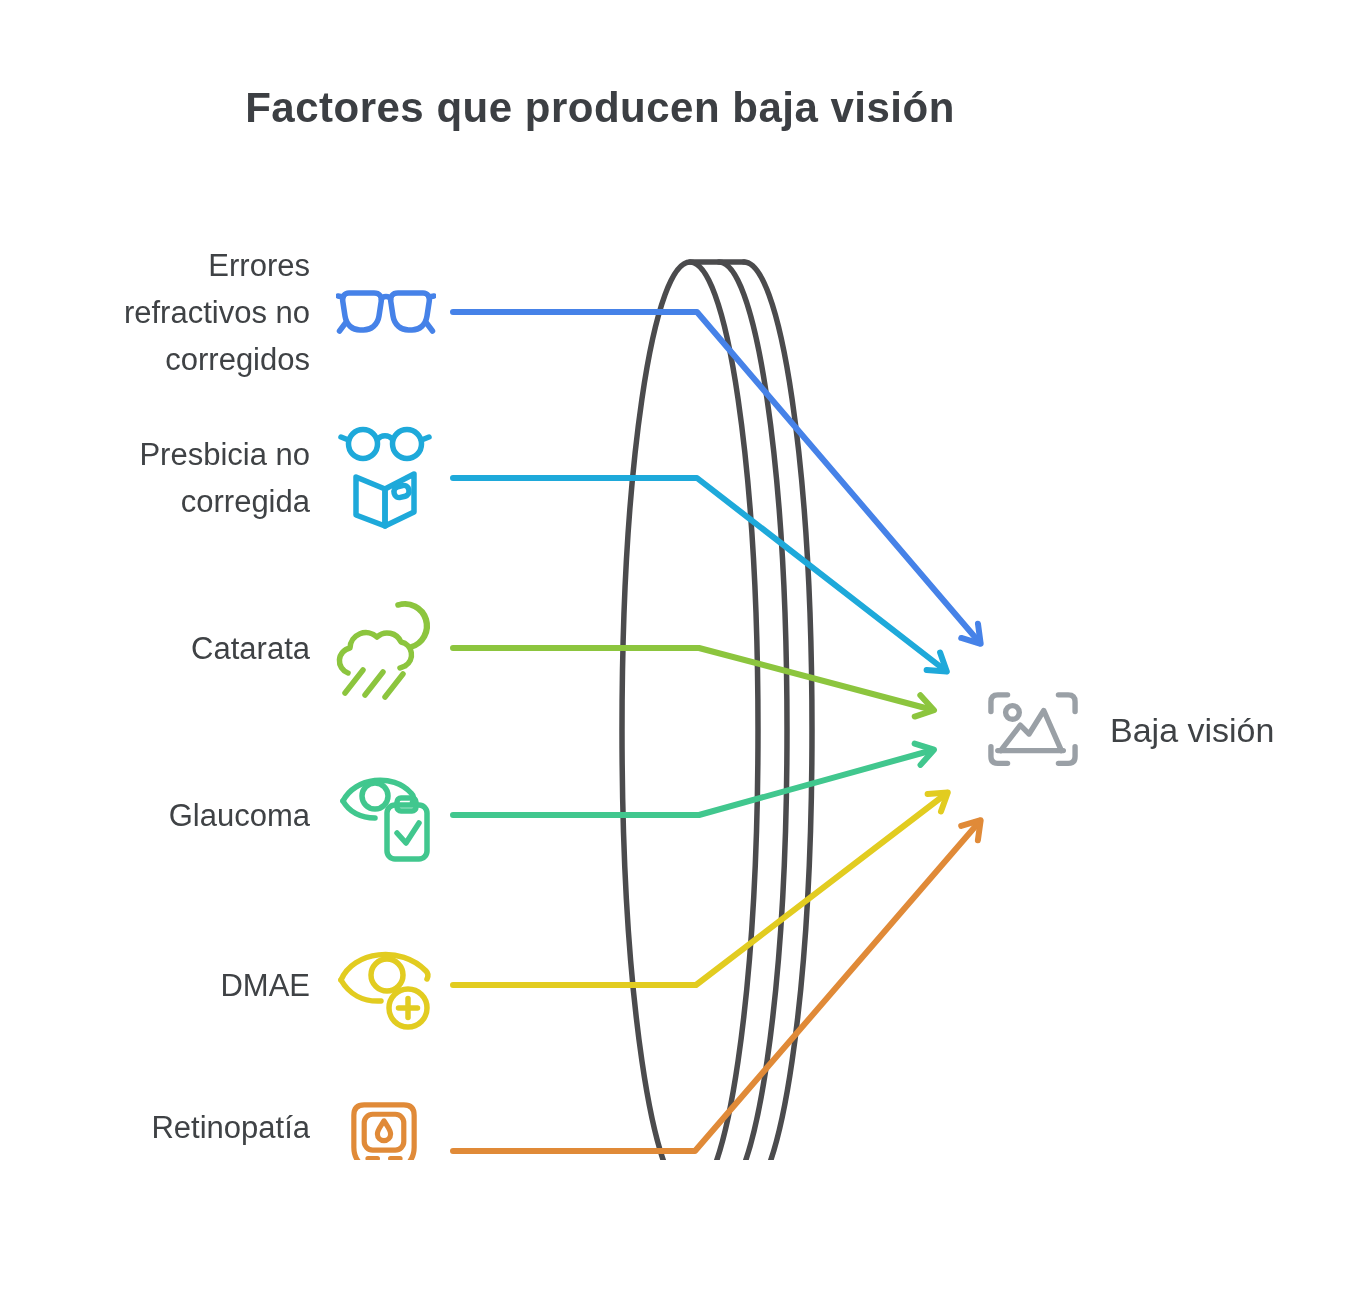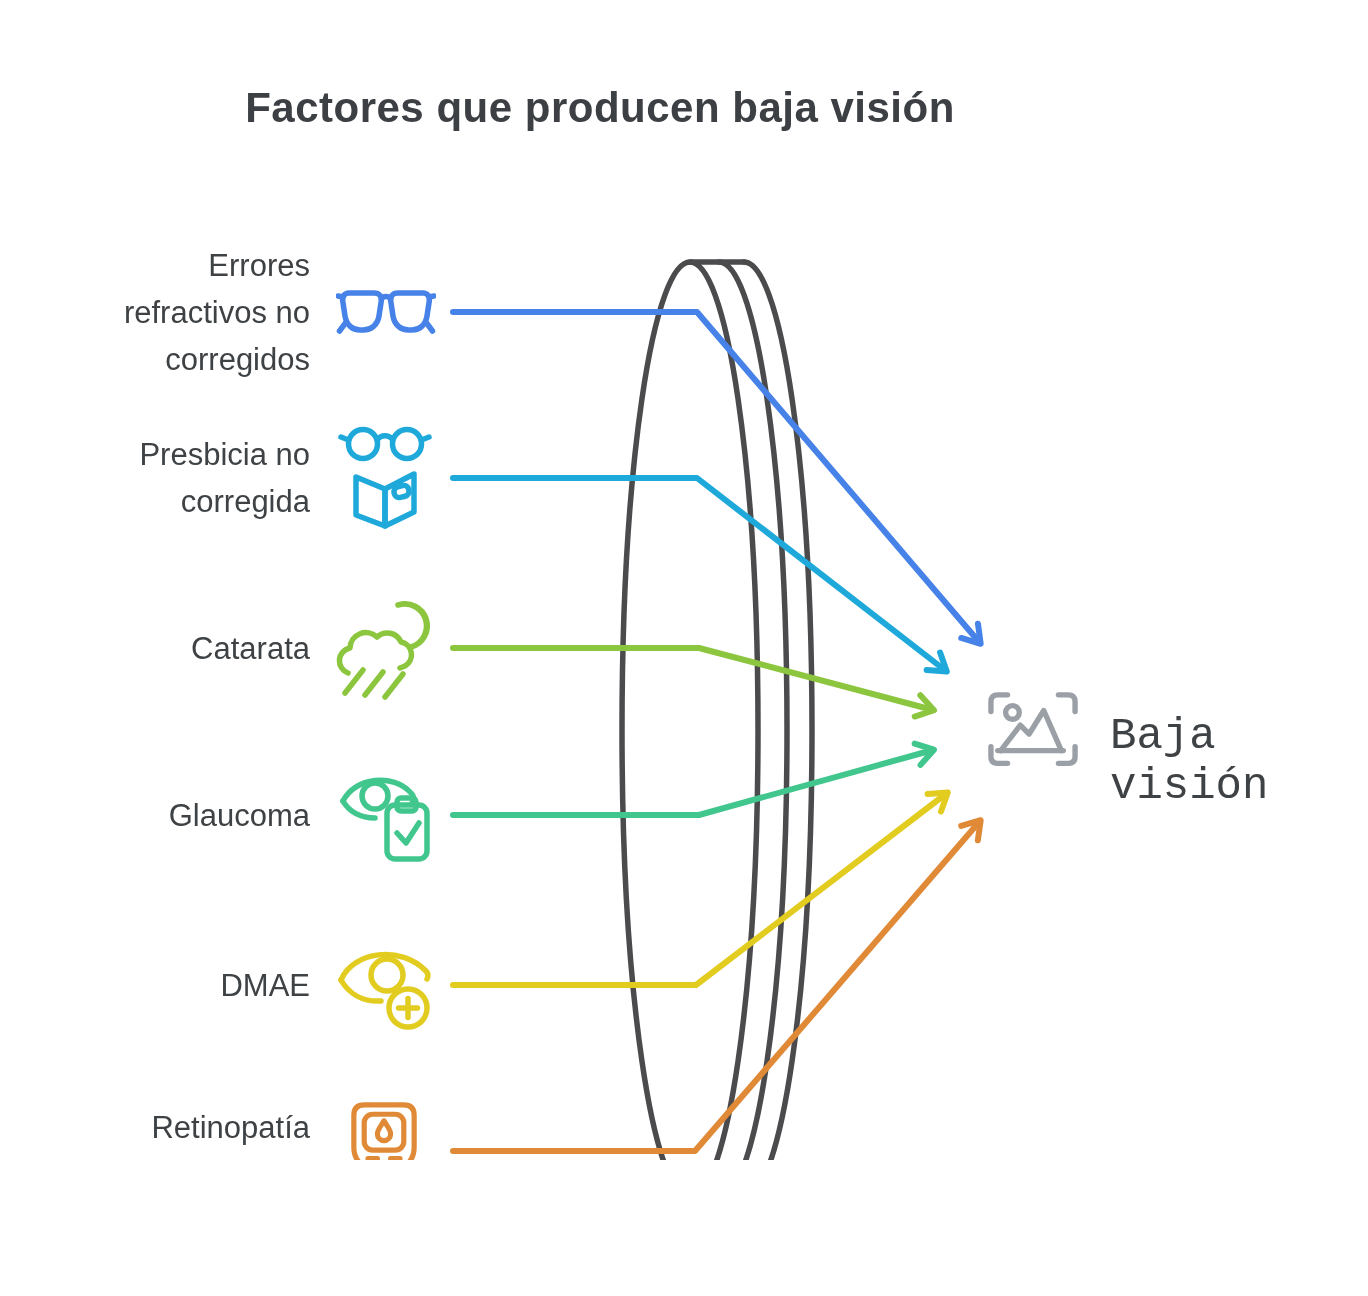--- a/index.html
+++ b/index.html
@@ -20,21 +20,21 @@
   .factor-label{
     position:absolute;
     right:1058px;width:320px;
     text-align:right;
     font-size:31px;line-height:47px;color:#3f4245;
     white-space:pre-line;
   }
   .icon-box{position:absolute;}
   .result-label{
     position:absolute;left:1110px;top:711px;
-    font-size:44px;color:#3f4245;font-family:Liberation Mono, monospace;
+    font-size:34px;color:#3f4245;
   }
 </style>
 </head>
 <body>
 
 <div class="stage">
 
   <div class="title">Factores que producen baja visión</div>
 
   <svg class="overlay" width="1368" height="1296" viewBox="0 0 1368 1296">

